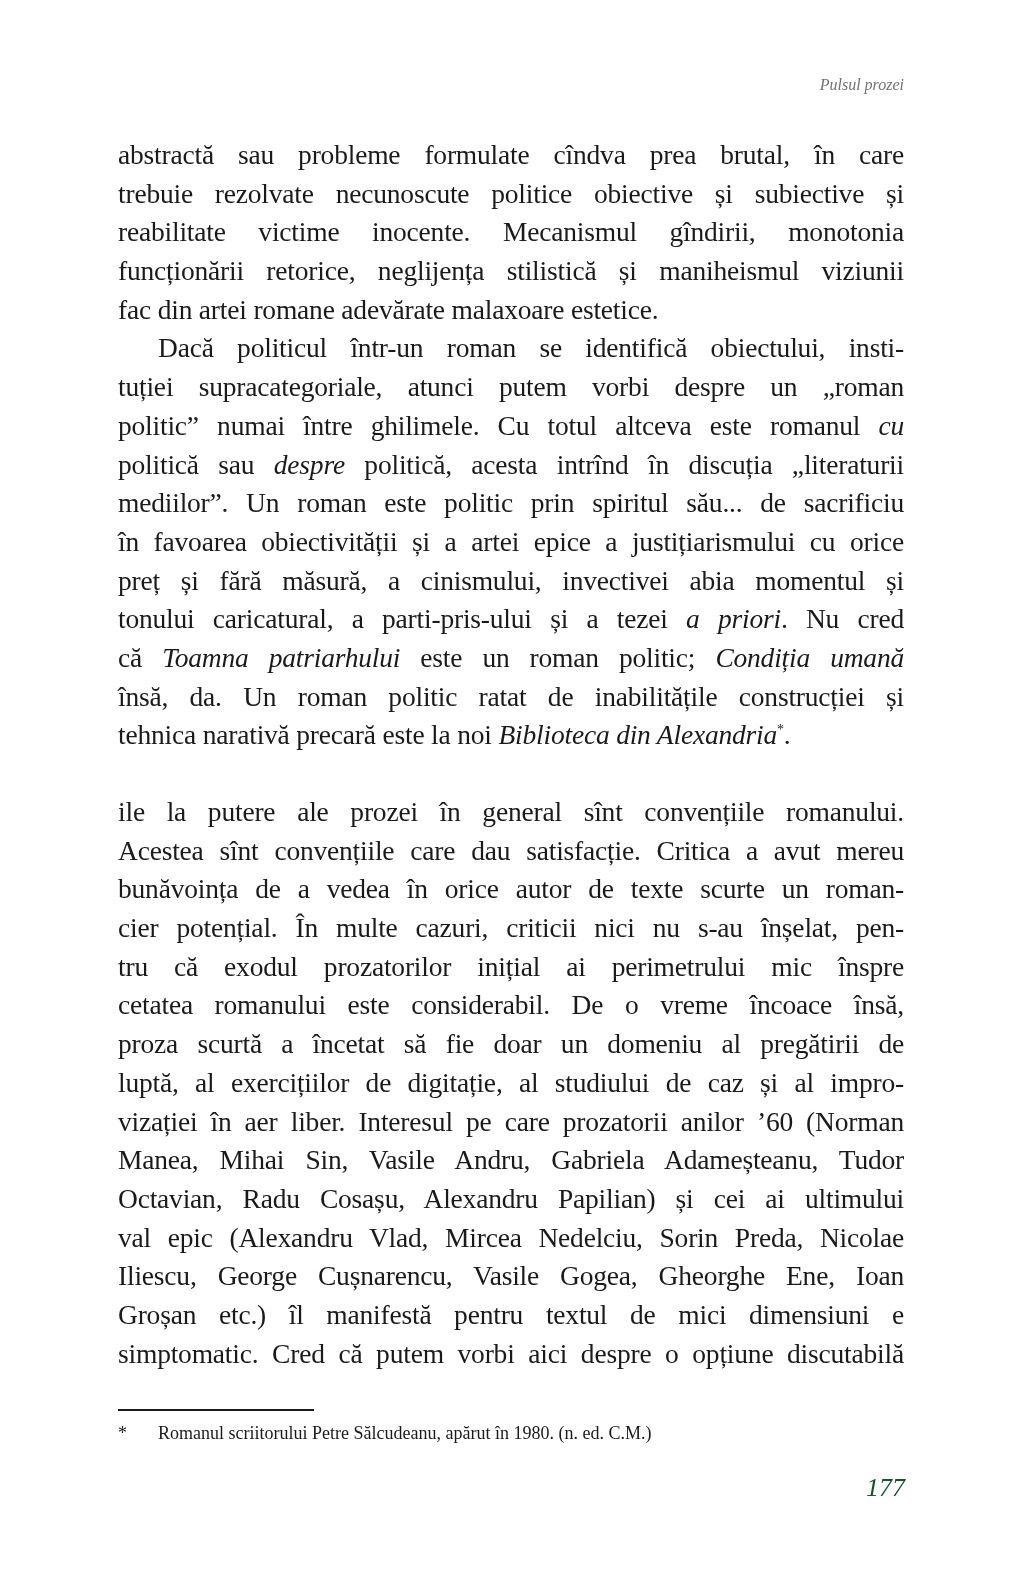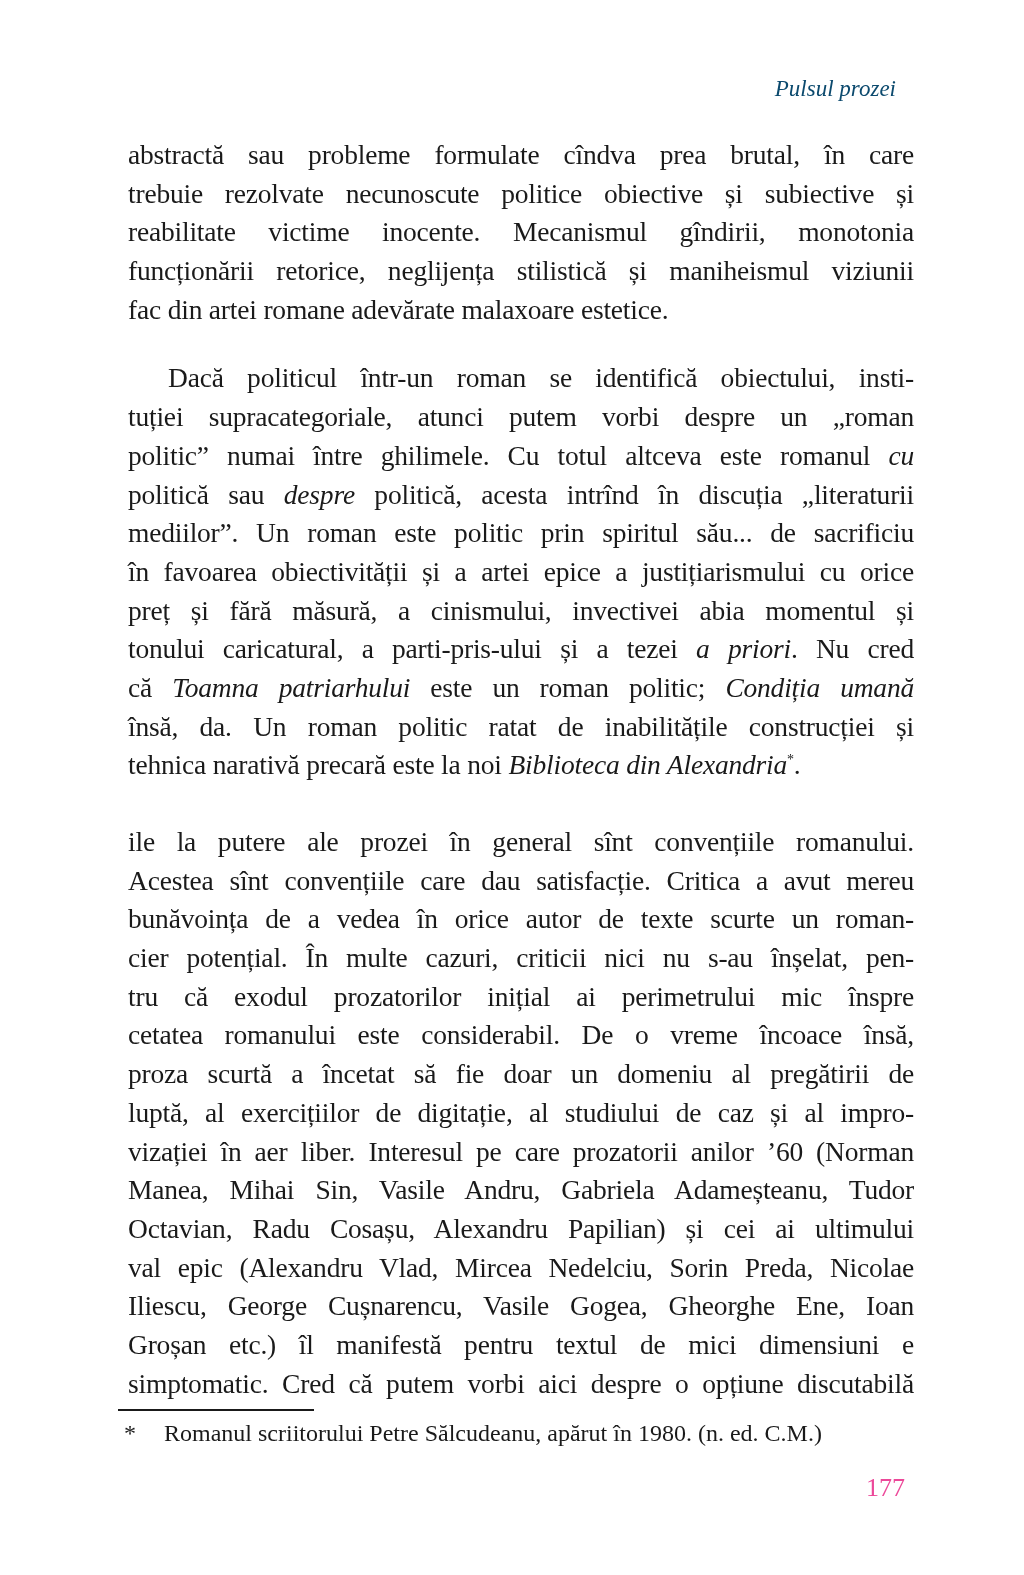--- a/index.html
+++ b/index.html
@@ -11,47 +11,46 @@
       width: 1024px;
       height: 1575px;
       position: relative;
       overflow: hidden;
       color: #1a1a1a;
       font-family: "Liberation Serif", "DejaVu Serif", serif;
     }
     .running-head {
       position: absolute;
       top: 76px;
-      right: 128px;
+      right: 120px;
       font-style: italic;
-      font-size: 23px;
-      color: #0c4a6e;
+      font-size: 16px;
+      color: #737373;
     }
     .page-body {
       position: absolute;
-      left: 128px;
+      left: 118px;
       top: 136px;
       width: 786px;
     }
     .line {
       display: block;
       font-size: 27.5px;
       line-height: 38.7px;
       height: 38.7px;
       white-space: nowrap;
       text-align: justify;
       text-align-last: justify;
       letter-spacing: -0.2px;
     }
     .line.last {
       text-align-last: left;
     }
     .line.indent {
       padding-left: 40px;
-      margin-top: 30px;
     }
     .seg-italic {
       font-style: italic;
     }
     .sup {
       font-size: 14px;
       vertical-align: super;
       line-height: 0;
     }
     .para-gap {
@@ -63,35 +62,35 @@
       top: 1409px;
       width: 196px;
       height: 0;
       border-top: 2px solid #1a1a1a;
     }
     .footnote {
       position: absolute;
       left: 118px;
       top: 1418px;
       width: 790px;
-      font-size: 24px;
+      font-size: 18px;
       line-height: 30px;
       white-space: nowrap;
-      margin-left: 6px;
     }
     .footnote .fn-mark {
       display: inline-block;
       width: 40px;
     }
     .page-number {
       position: absolute;
       top: 1473px;
       right: 119px;
+      font-style: italic;
       font-size: 26px;
-      color: #ec4899;
+      color: #14532d;
     }
   </style>
 </head>
 <body>
 
 <div class="running-head">Pulsul prozei</div>
 
 <div class="page-body" id="page-body">
     <div class="paragraph">
       <span class="line"><span>abstractă sau probleme formulate cîndva prea brutal, în care</span></span>

